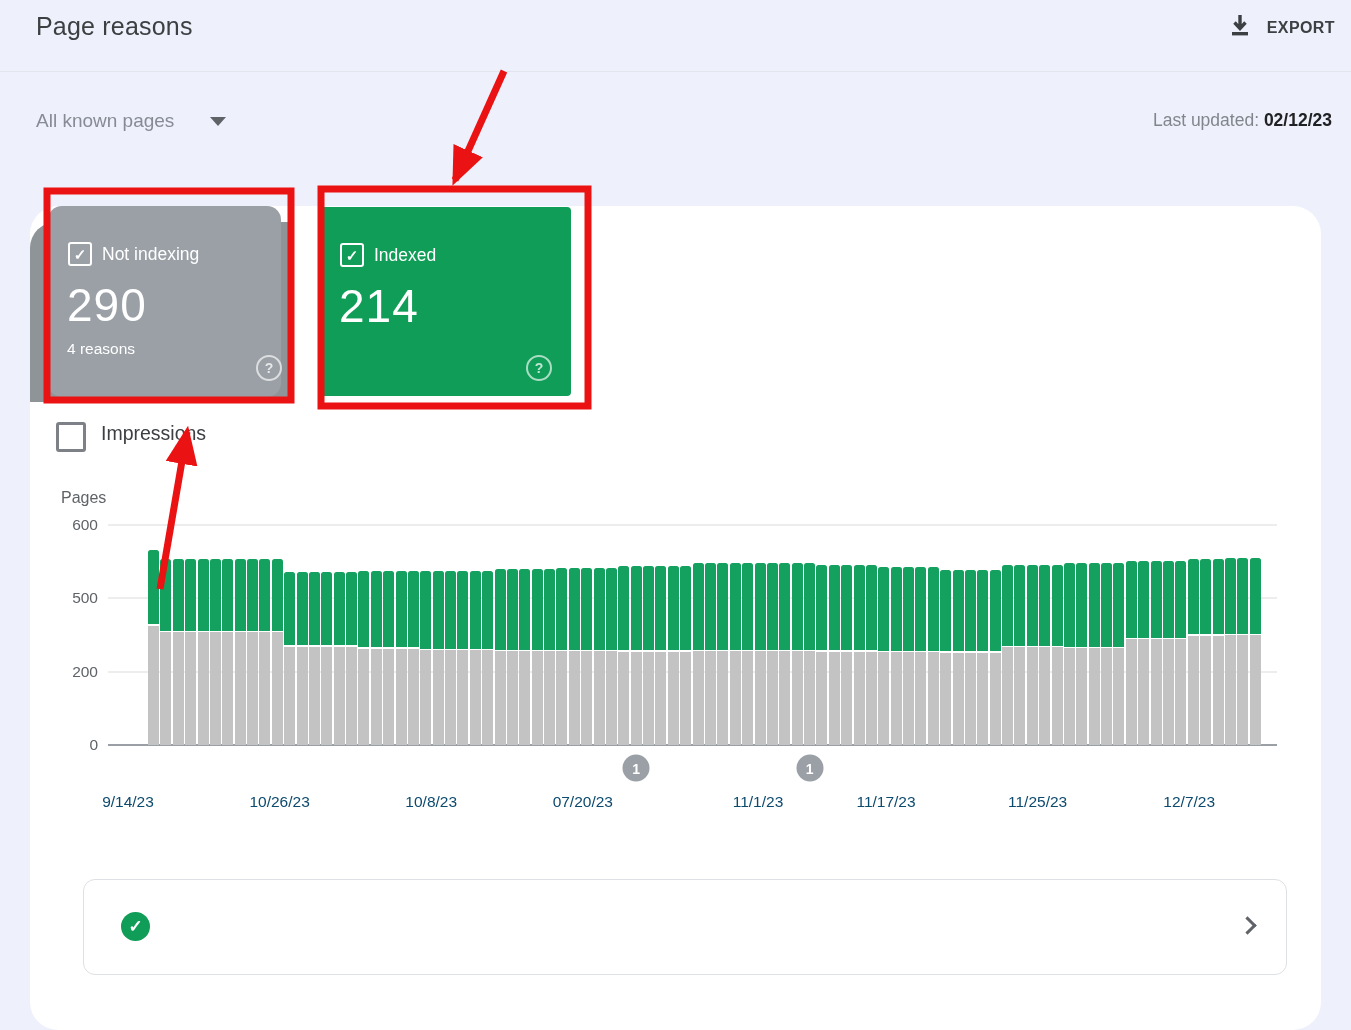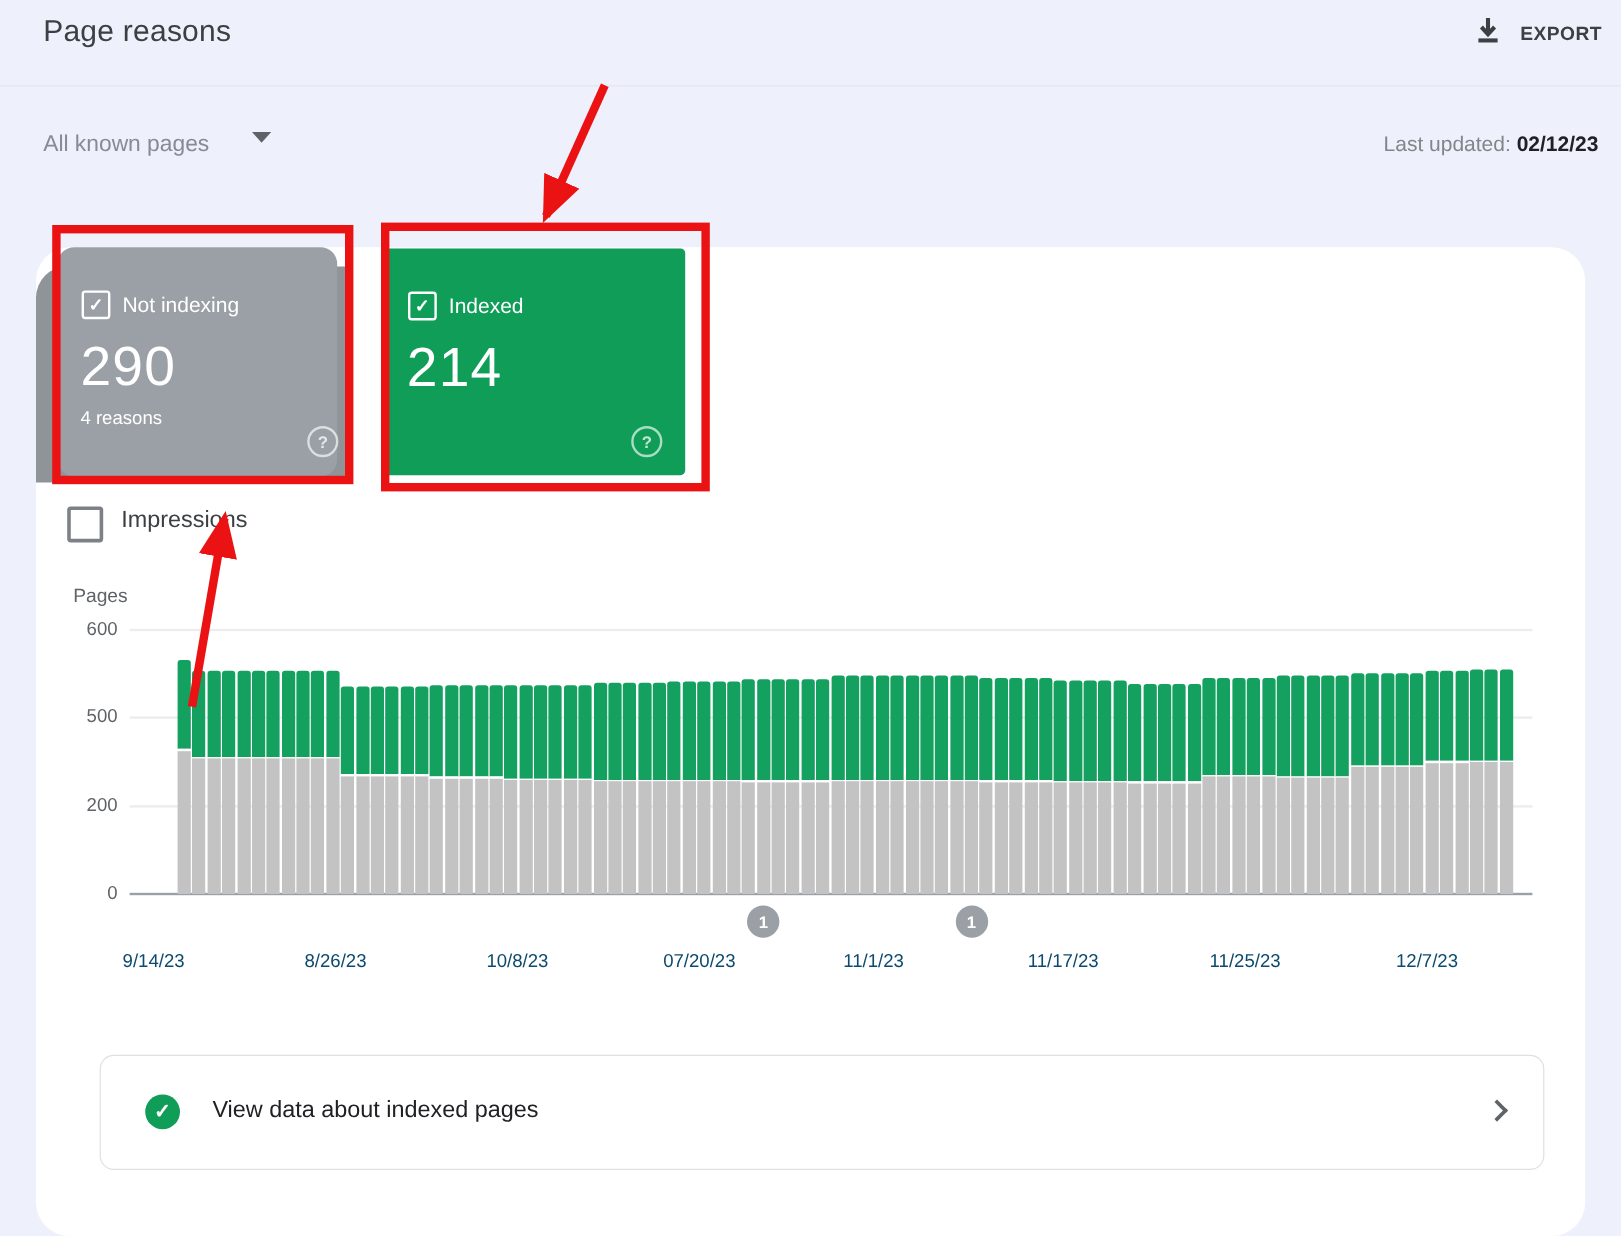--- a/index.html
+++ b/index.html
@@ -5,21 +5,21 @@
   html,body{margin:0;padding:0;}
   body{font-family:"Liberation Sans", sans-serif; background:#eef1fb;}
   #app{position:relative;width:1351px;height:1030px;background:#eef1fb;overflow:hidden;}
 
   
   .page-title{position:absolute;left:36px;top:12px;font-size:25px;font-weight:500;color:#3c4043;letter-spacing:.2px;}
   .export-btn{position:absolute;right:8px;top:10px;display:flex;align-items:center;gap:16px;color:#3c4043;cursor:pointer;padding:4px 8px;}
   .export-label{font-size:16px;font-weight:700;letter-spacing:.4px;color:#3c4043;}
   .header-divider{position:absolute;left:0;top:71px;width:1351px;height:1px;background:#e2e5ec;}
 
-  .scope{position:absolute;left:36px;top:110px;display:flex;align-items:flex-start;gap:36px;cursor:pointer;}
+  .scope{position:absolute;left:36px;top:110px;display:flex;align-items:center;gap:36px;cursor:pointer;}
   .scope-label{font-size:19px;color:#868b94;}
   .caret-down{width:0;height:0;border-left:8px solid transparent;border-right:8px solid transparent;border-top:9px solid #5f6368;}
   .last-updated{position:absolute;right:19px;top:110px;font-size:17.5px;color:#80868b;}
   .last-updated b{color:#202124;font-weight:700;}
 
   
   .panel{position:absolute;left:30px;top:206px;width:1291px;height:824px;background:#ffffff;border-radius:28px;}
 
   
   .tab-back{position:absolute;left:30px;top:222px;width:258px;height:180px;background:#8f9499;border-top-left-radius:26px;}
@@ -574,36 +574,35 @@
         <div style="height: 110px; background: rgb(195, 195, 195);"></div>
       </div>
       <div class="bar" style="left: 1249.64px; width: 11px; top: 558px;">
         <div class="seg-top" style="height: 75.5px; background: rgb(20, 160, 95);"></div>
         <div class="seg-gap"></div>
         <div style="height: 110px; background: rgb(195, 195, 195);"></div>
       </div>
     </div>
   <div id="xaxis-layer">
       <div class="xtick" style="left: 128px;">9/14/23</div>
-      <div class="xtick" style="left: 279.6px;">8/26/23</div>
+      <div class="xtick" style="left: 279.6px;">10/26/23</div>
       <div class="xtick" style="left: 431.2px;">10/8/23</div>
       <div class="xtick" style="left: 582.8px;">07/20/23</div>
-      <div class="xtick" style="left: 728px;">11/1/23</div>
+      <div class="xtick" style="left: 758px;">11/1/23</div>
       <div class="xtick" style="left: 886px;">11/17/23</div>
       <div class="xtick" style="left: 1037.6px;">11/25/23</div>
       <div class="xtick" style="left: 1189.2px;">12/7/23</div>
     </div>
   <div id="marker-layer">
       <div class="marker" style="left: 636.242px; top: 768px;">1</div>
       <div class="marker" style="left: 809.534px; top: 768px;">1</div>
     </div>
 
   <div class="footer-bar">
     <div class="check-circle">✓</div>
-    <div class="footer-label">View data about indexed pages</div>
     <div class="chevron-right"></div>
   </div>
 
   <svg class="annotation-overlay" viewBox="0 0 1351 1030">
     <defs>
       <marker id="ah" markerUnits="strokeWidth" markerWidth="5.5" markerHeight="4.6" refX="4.6" refY="2.3" orient="auto">
         <path d="M0,0 L5.5,2.3 L0,4.6 z" fill="#ea1212"></path>
       </marker>
     </defs>
     <rect x="47" y="191" width="244" height="209" fill="none" stroke="#ea1212" stroke-width="7"></rect>

